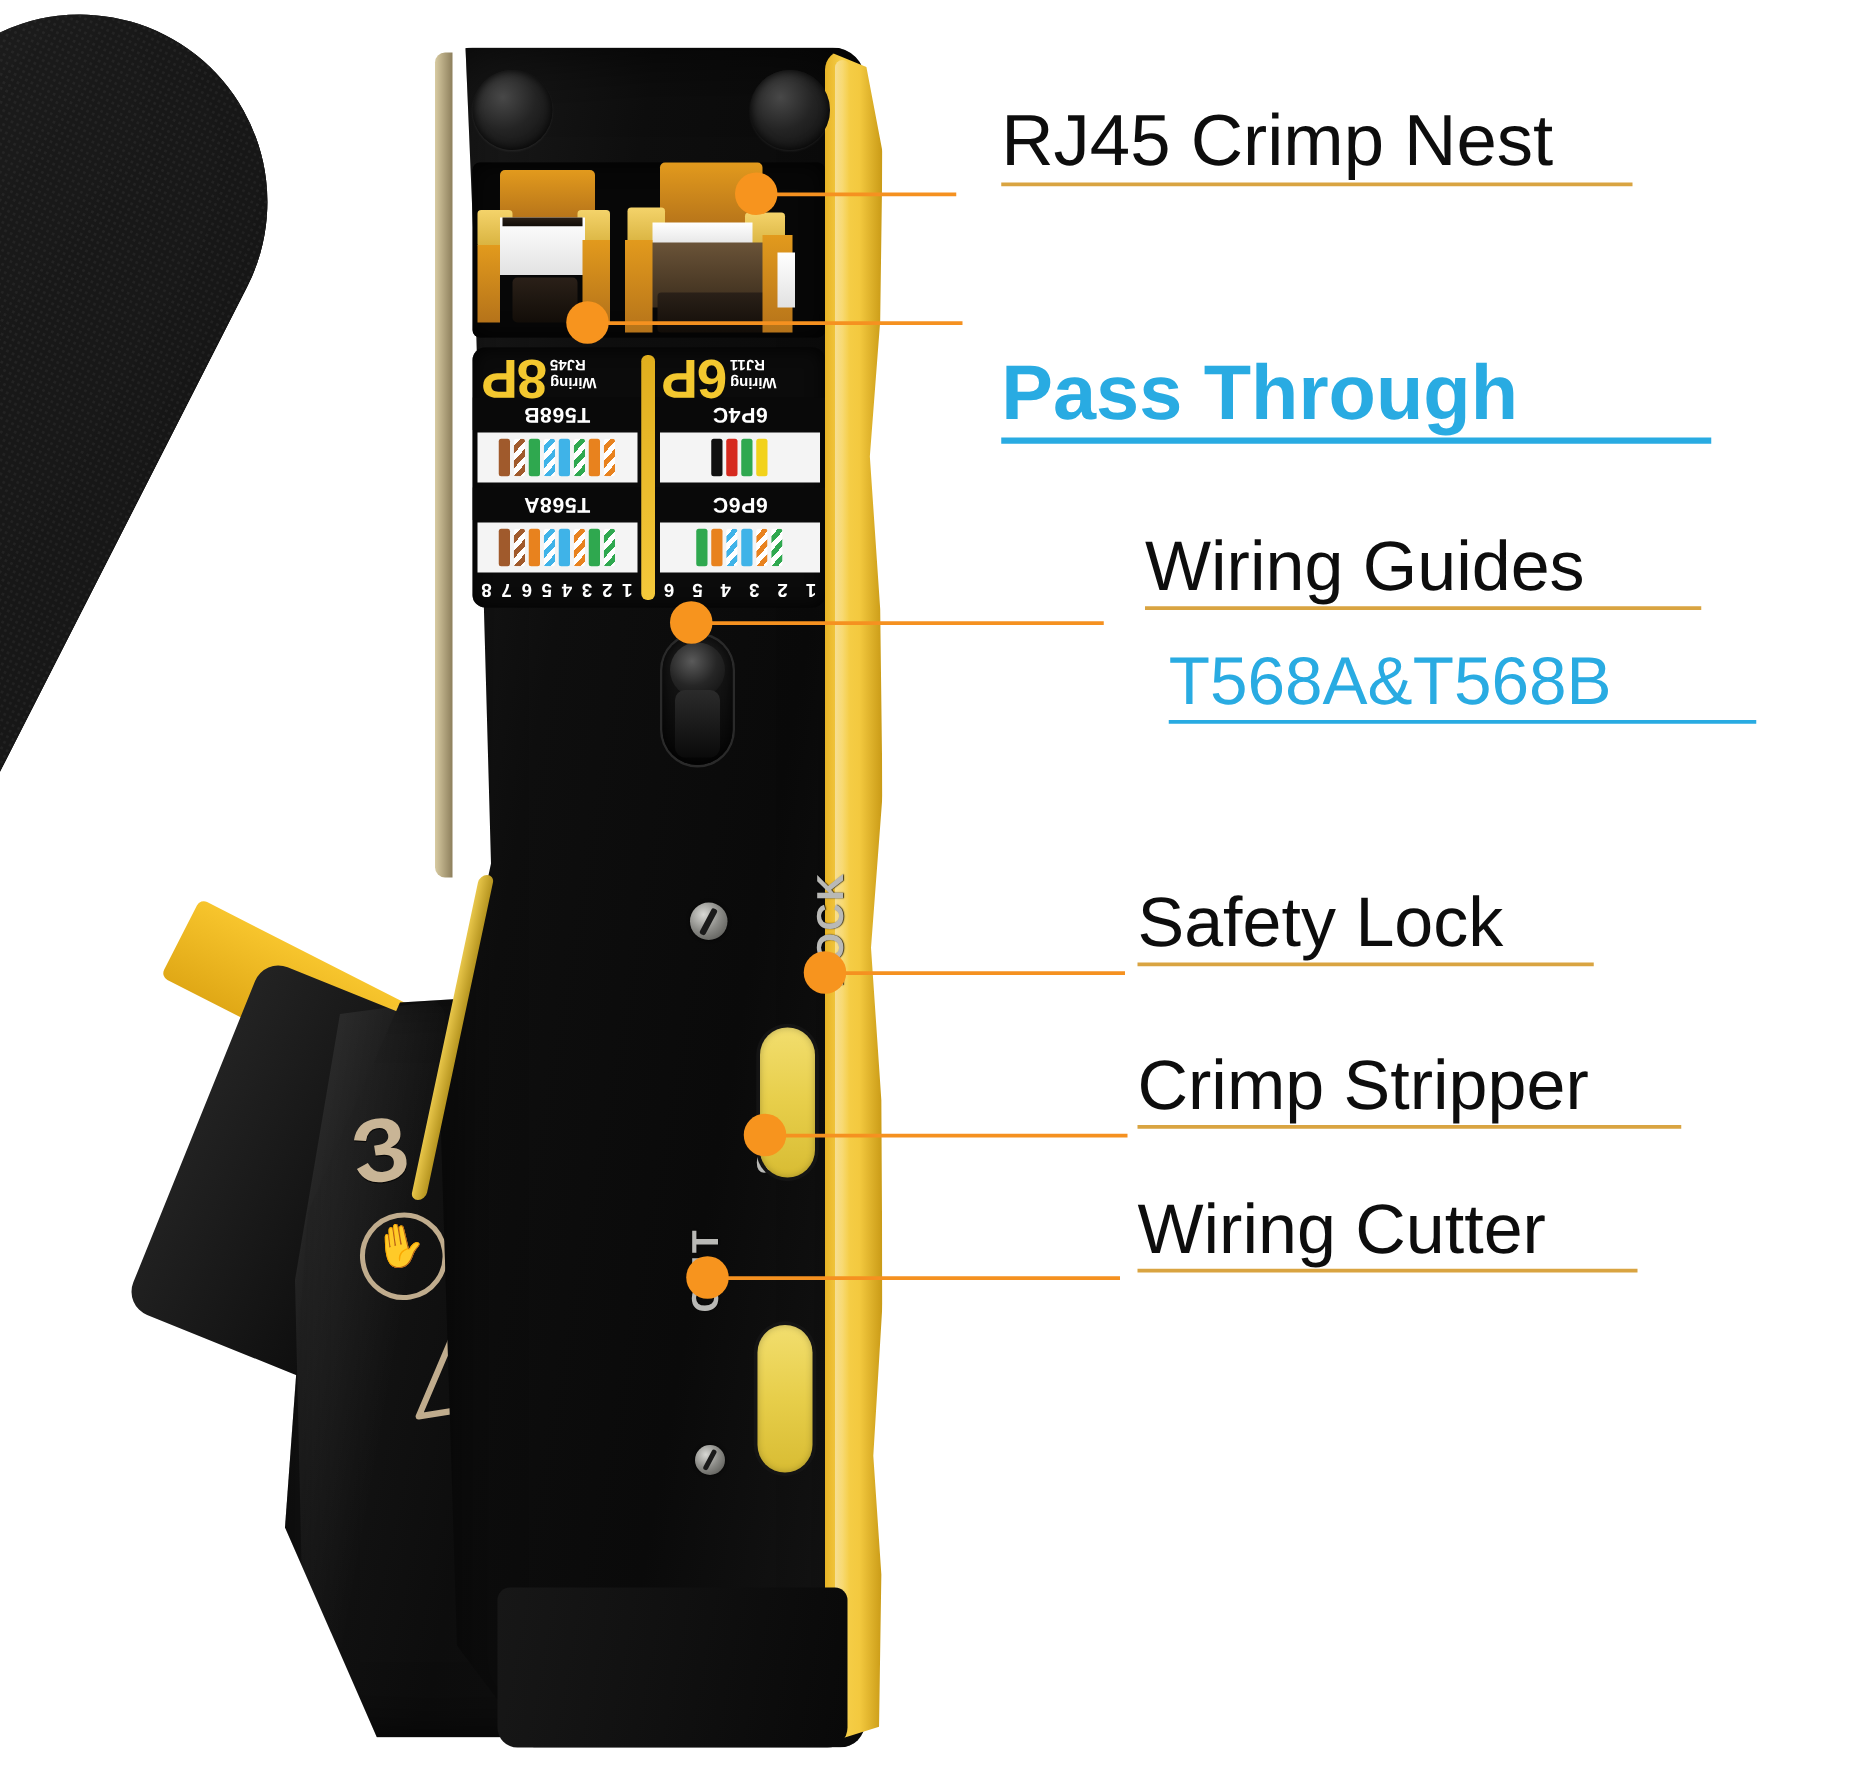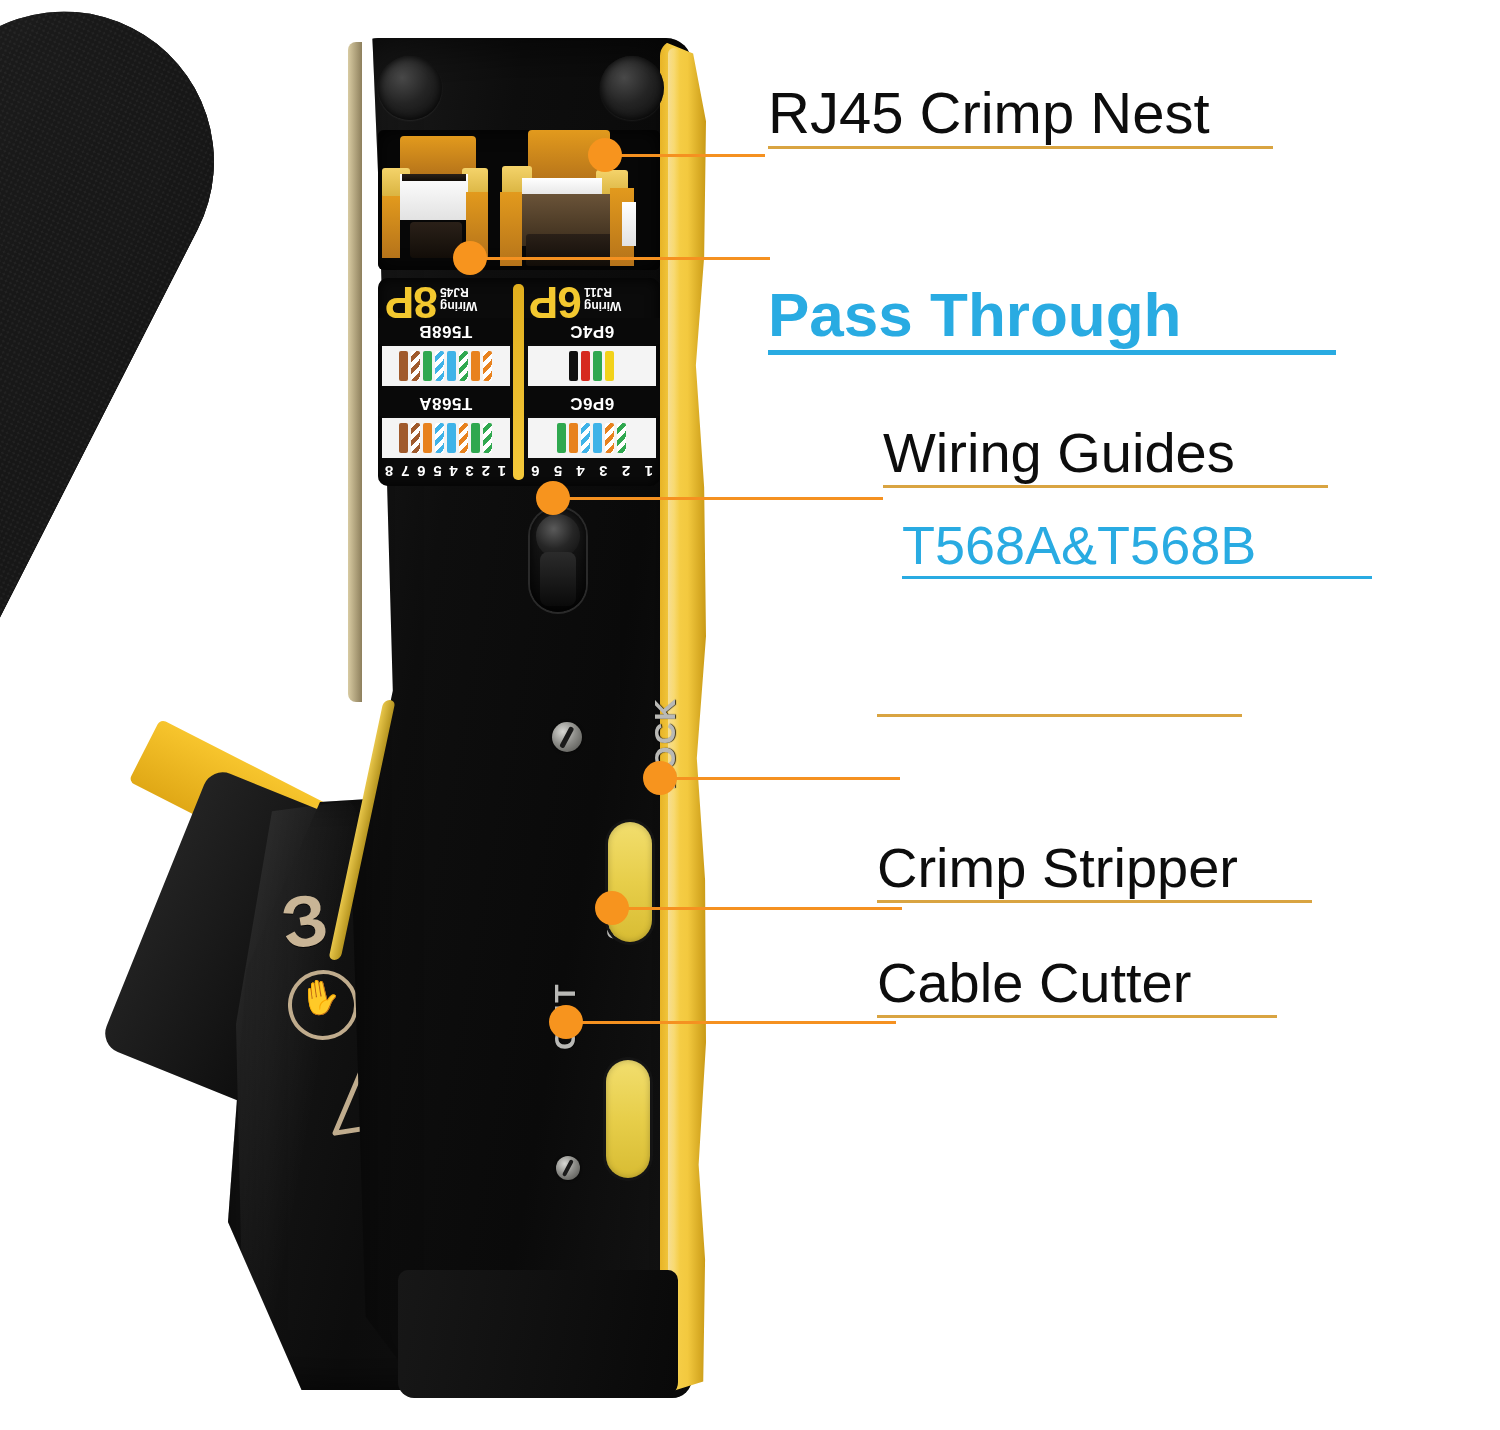--- a/index.html
+++ b/index.html
@@ -2,21 +2,21 @@
 <html><head>
 <meta charset="utf-8">
 <style>
   html,body{margin:0;padding:0;background:#ffffff;}
   body{width:1500px;height:1430px;position:relative;overflow:hidden;
        font-family:"Liberation Sans","DejaVu Sans",sans-serif;}
 
   #stage{position:absolute;left:0;top:0;width:1500px;height:1430px;background:#fff;}
 
   
-  .callout{position:absolute;white-space:nowrap;line-height:1;}
+  .callout{position:absolute;white-space:nowrap;line-height:1;margin-left:33px;}
   .callout .txt{display:block;color:#0d0d0d;font-weight:400;}
   .callout .rule{display:block;height:3px;background:#d9a441;margin-top:4px;}
   .callout.blue .txt{color:#29ABE2;}
   .callout.blue .rule{background:#29ABE2;height:5px;}
   .callout.blueThin .txt{color:#29ABE2;font-weight:400;}
   .callout.blueThin .rule{background:#29ABE2;height:3px;}
 
   
   .leader{position:absolute;height:3px;background:#F59120;}
   .dot{position:absolute;border-radius:50%;background:#F7941E;}
@@ -427,26 +427,27 @@
     <span class="txt" style="font-size:62px;font-weight:700;">Pass Through</span>
     <span class="rule" style="width:568px;"></span>
   </div>
 
   <div class="callout blueThin" style="left:902px;top:518px;">
     <span class="txt" style="font-size:54px;">T568A&amp;T568B</span>
     <span class="rule" style="width:470px;"></span>
   </div>
 
   <div class="callout" style="left:877px;top:710px;">
+    <span class="txt" style="font-size:56px;">Safety Lock</span>
     <span class="rule" style="width:365px;"></span>
   </div>
 
   <div class="callout" style="left:877px;top:840px;">
     <span class="txt" style="font-size:56px;">Crimp Stripper</span>
     <span class="rule" style="width:435px;"></span>
   </div>
 
   <div class="callout" style="left:877px;top:955px;">
-    <span class="txt" style="font-size:56px;">Cable Cutter</span>
+    <span class="txt" style="font-size:56px;">Wiring Cutter</span>
     <span class="rule" style="width:400px;"></span>
   </div>
 
 </div>
 
 </body></html>

